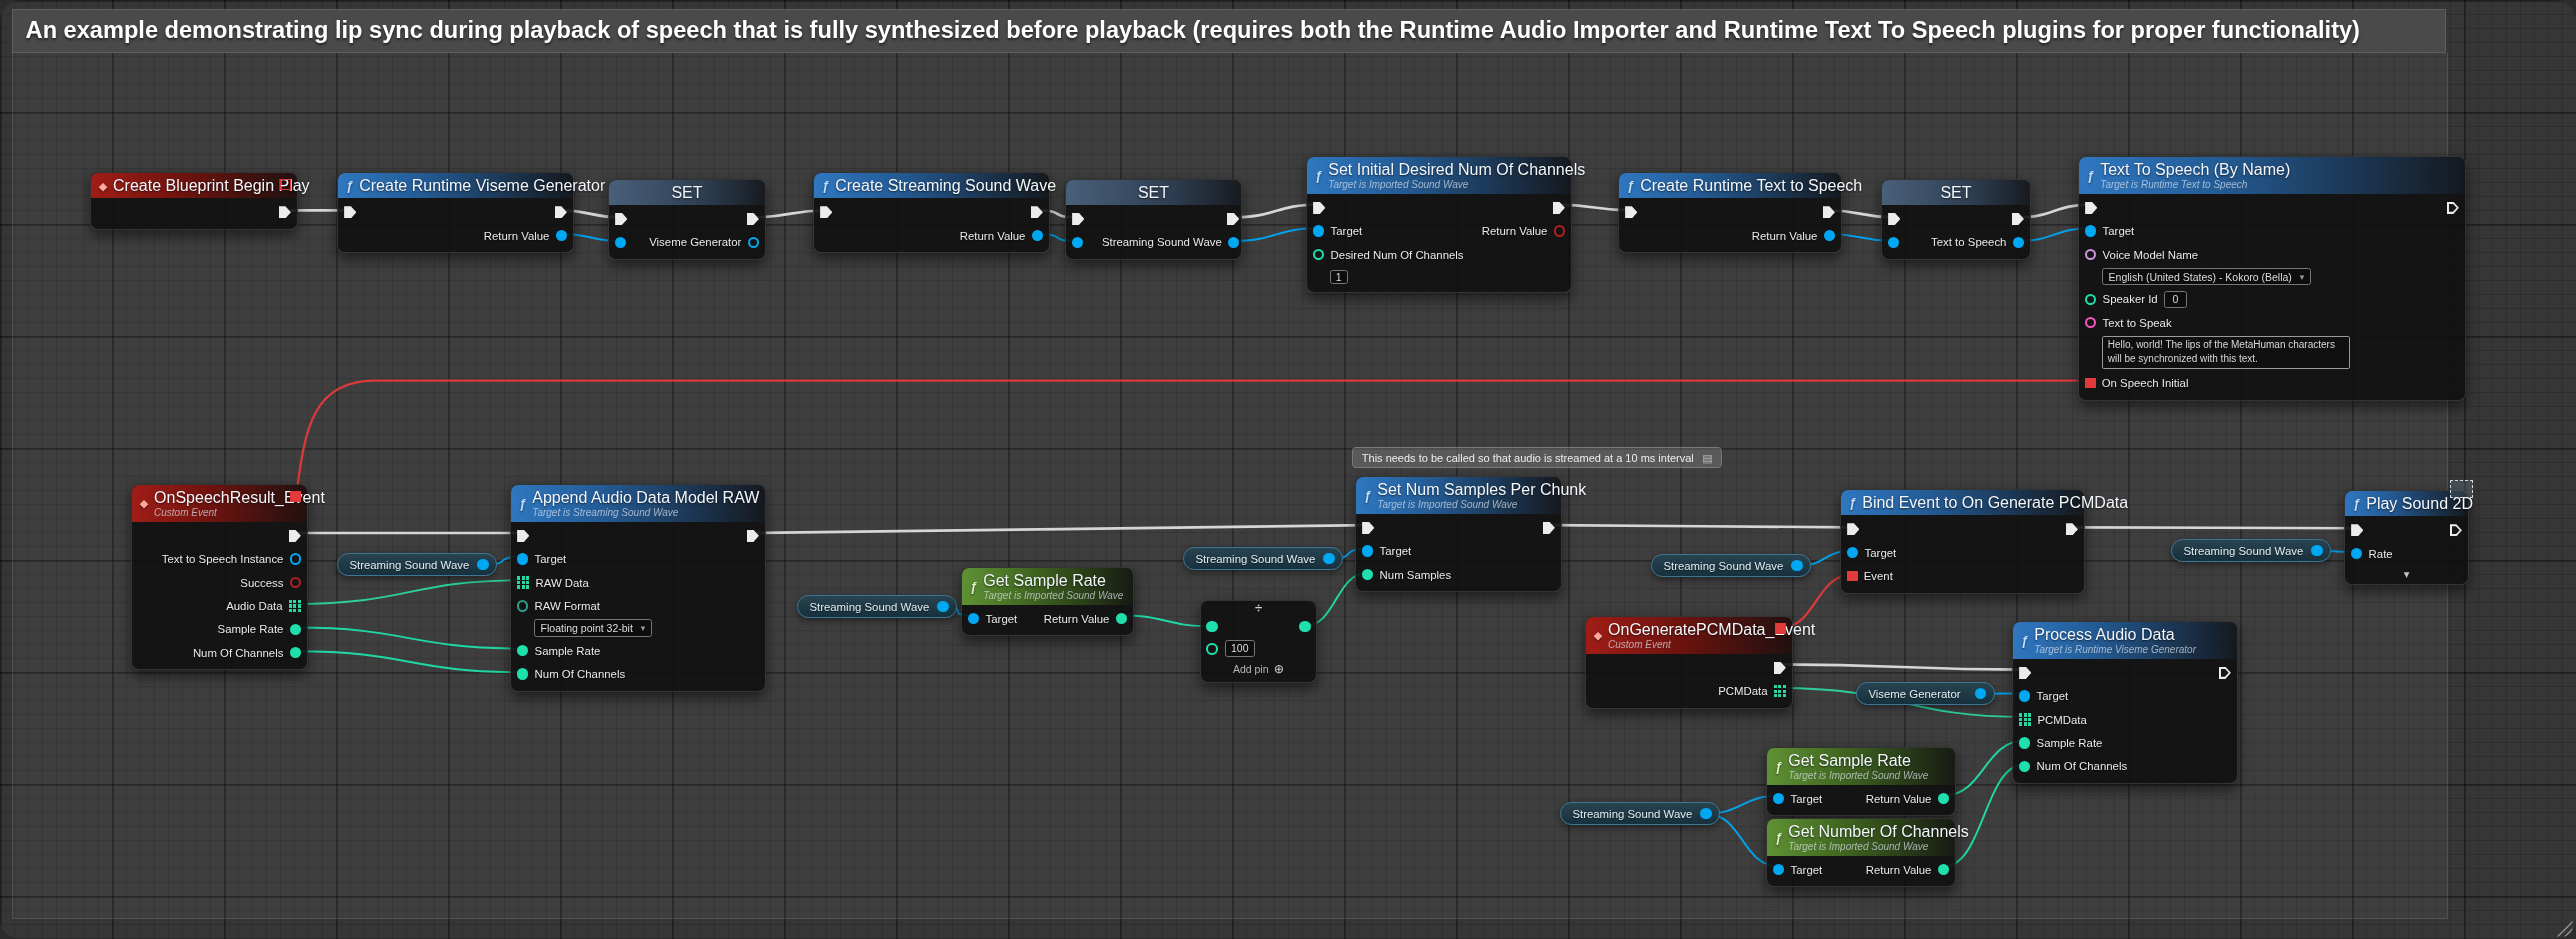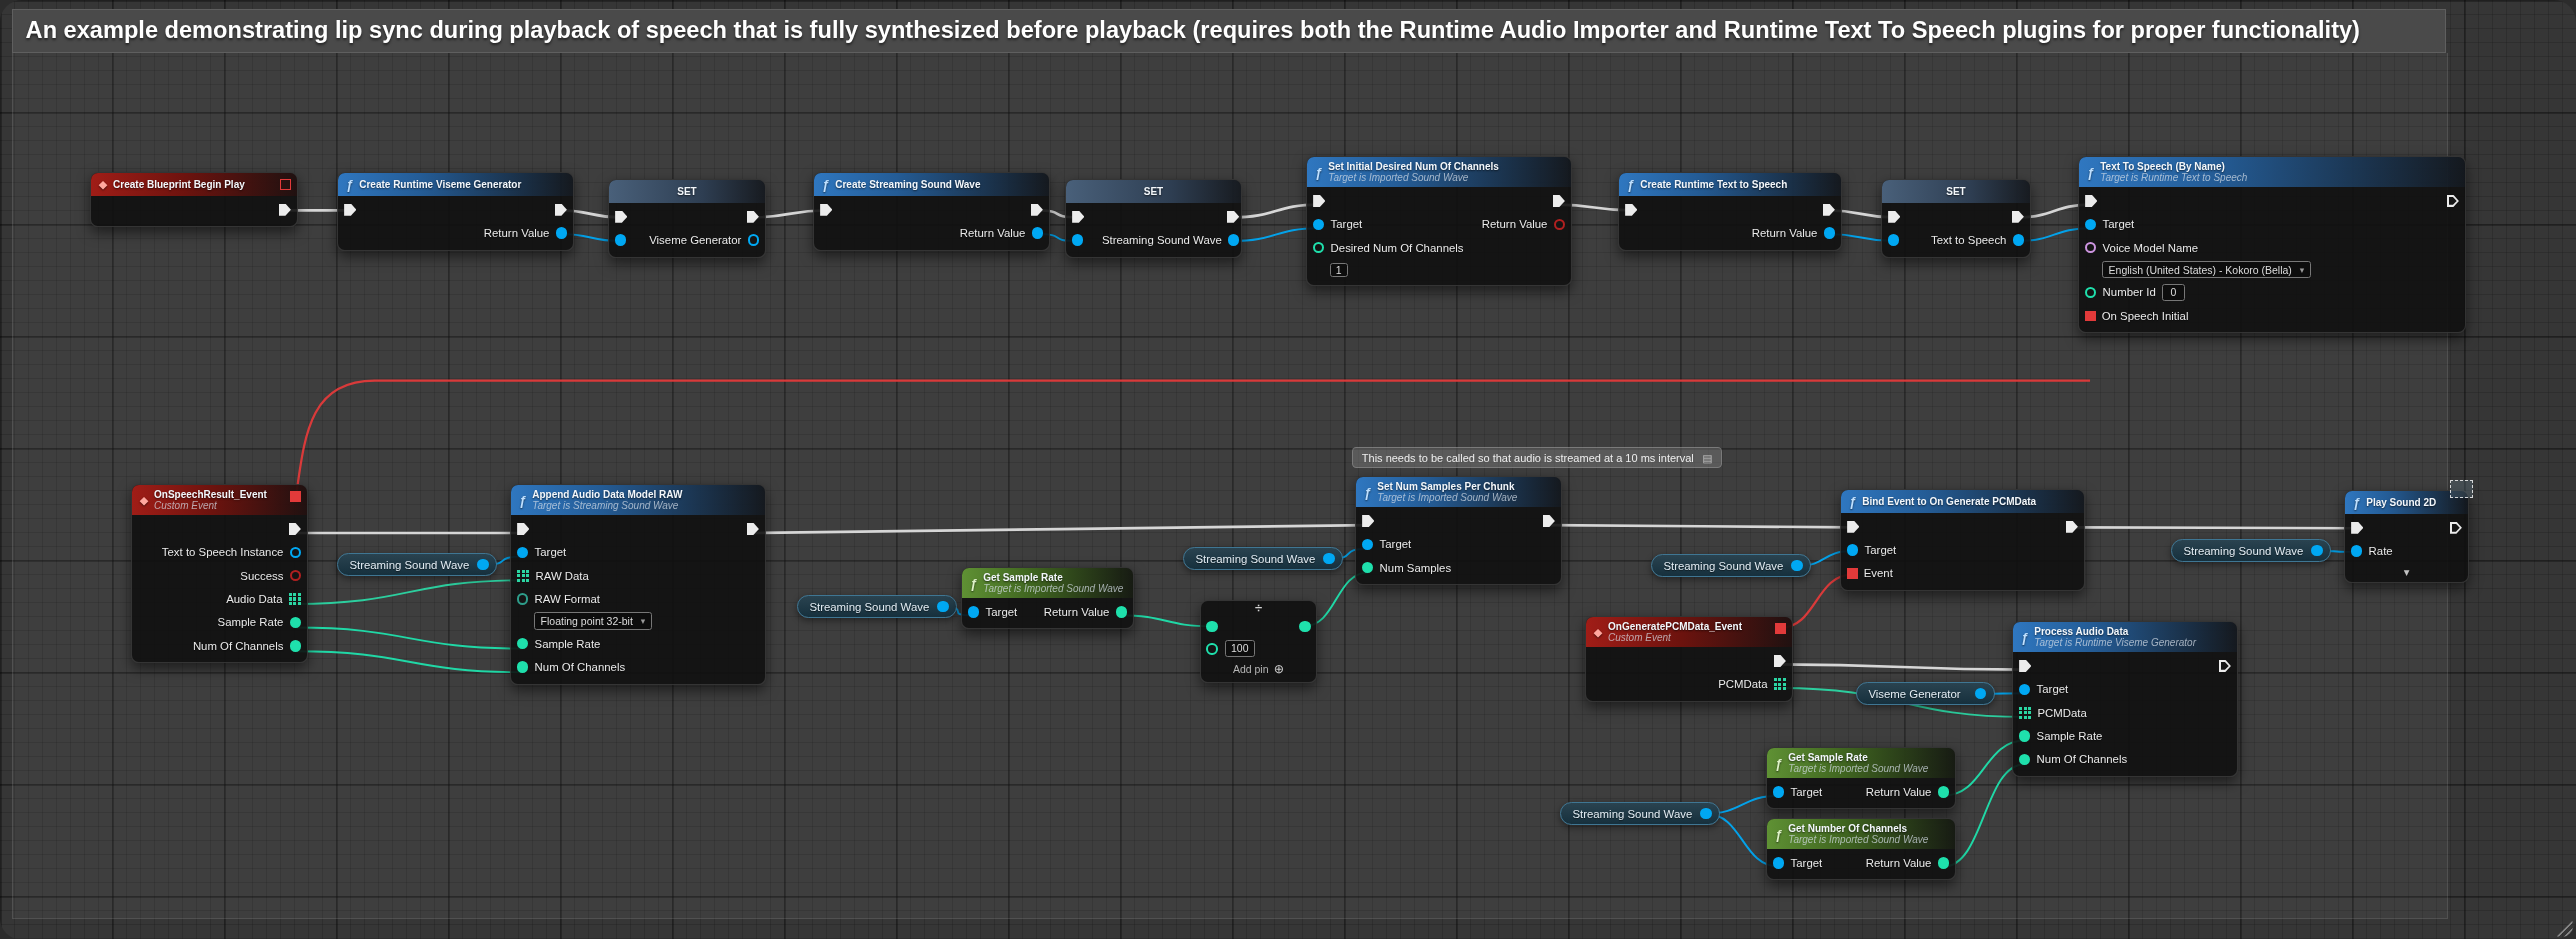--- a/index.html
+++ b/index.html
@@ -23,21 +23,21 @@
   #wires{position:absolute;left:0;top:0;z-index:1;}
   .node{position:absolute;background:rgba(16,16,16,0.90);border:0.9px solid rgba(130,130,130,0.30);
     border-radius:7.9px;box-shadow:0 5.3px 12.3px rgba(0,0,0,0.5);color:#e6e6e6;z-index:2;}
   .hdr{position:relative;display:flex;align-items:center;gap:6.1px;padding:3.5px 23px 3.5px 7.9px;
     border-radius:7px 7px 0 0;min-height:15.8px;}
   .hdr.fn  {background:linear-gradient(90deg,#2f77c0 0%,#245c96 35%,rgba(24,40,62,0.25) 100%);}
   .hdr.pure{background:linear-gradient(90deg,#5f9134 0%,#406620 40%,rgba(32,48,16,0.25) 100%);}
   .hdr.ev  {background:linear-gradient(90deg,#a01d17 0%,#6e130e 45%,rgba(60,10,8,0.30) 100%);}
   .hdr.set {background:linear-gradient(90deg,#49607a 0%,#2e3e52 60%,rgba(30,40,55,0.35) 100%);justify-content:center;padding:3.5px 7.9px;}
   .titles{display:flex;flex-direction:column;line-height:1.15;}
-  .title{font-size:10px;font-weight:bold;color:#f3f7fb;text-shadow:0 0.9px 1.8px rgba(0,0,0,0.6);white-space:nowrap;}
+  .title{font-size:16px;font-weight:normal;color:#f3f7fb;text-shadow:0 0.9px 1.8px rgba(0,0,0,0.6);white-space:nowrap;}
   .subtitle{font-size:10px;font-style:italic;color:#d6dee8;opacity:0.72;white-space:nowrap;}
   .nicon{font-size:13px;font-weight:bold;font-style:italic;color:#bfe0ff;flex:none;text-shadow:0 0.9px 1.8px rgba(0,0,0,.6);}
   .hdr.ev .nicon{color:#ffa79e;font-style:normal;font-size:10.5px;}
   .hdr.pure .nicon{color:#dff3c8;}
   .hdr-del{position:absolute;top:6.1px;right:6.1px;}
   .body{display:flex;justify-content:space-between;padding:4.4px 3.5px 7px 3.5px;gap:12.3px;}
   .col{display:flex;flex-direction:column;gap:4.4px;}
   .col.rt{margin-left:auto;align-items:flex-end;}
   .pin{display:flex;align-items:center;gap:6.1px;min-height:19px;padding:0 2.6px;}
   .pin.r{flex-direction:row-reverse;}
@@ -343,22 +343,31 @@
                 <span class="p-circ" style="--c: #cd95e0;"></span>
                 <span class="plabel">Voice Model Name</span>
               </div>
               <div class="wline"><span class="widget-select">
                   <span>English (United States) - Kokoro (Bella)</span>
                   <span class="arr">▾</span>
                 </span></div>
             </div>
             <div class="pin">
               <span class="p-circ" style="--c: #1fe0ac;"></span>
-              <span class="plabel">Number Id</span>
+              <span class="plabel">Speaker Id</span>
               <span class="widget-box">0</span>
+            </div>
+            <div class="pstack">
+              <div class="pin">
+                <span class="p-circ" style="--c: #ef5ab9;"></span>
+                <span class="plabel">Text to Speak</span>
+              </div>
+              <div class="wline">
+                <div class="widget-ta">Hello, world! The lips of the MetaHuman characters will be synchronized with this text.</div>
+              </div>
             </div>
             <div class="pin">
               <span class="p-del on"></span>
               <span class="plabel">On Speech Initial</span>
             </div>
           </div>
           <div class="col rt">
             <div class="pin r">
               <span class="p-exec"></span>
             </div>

